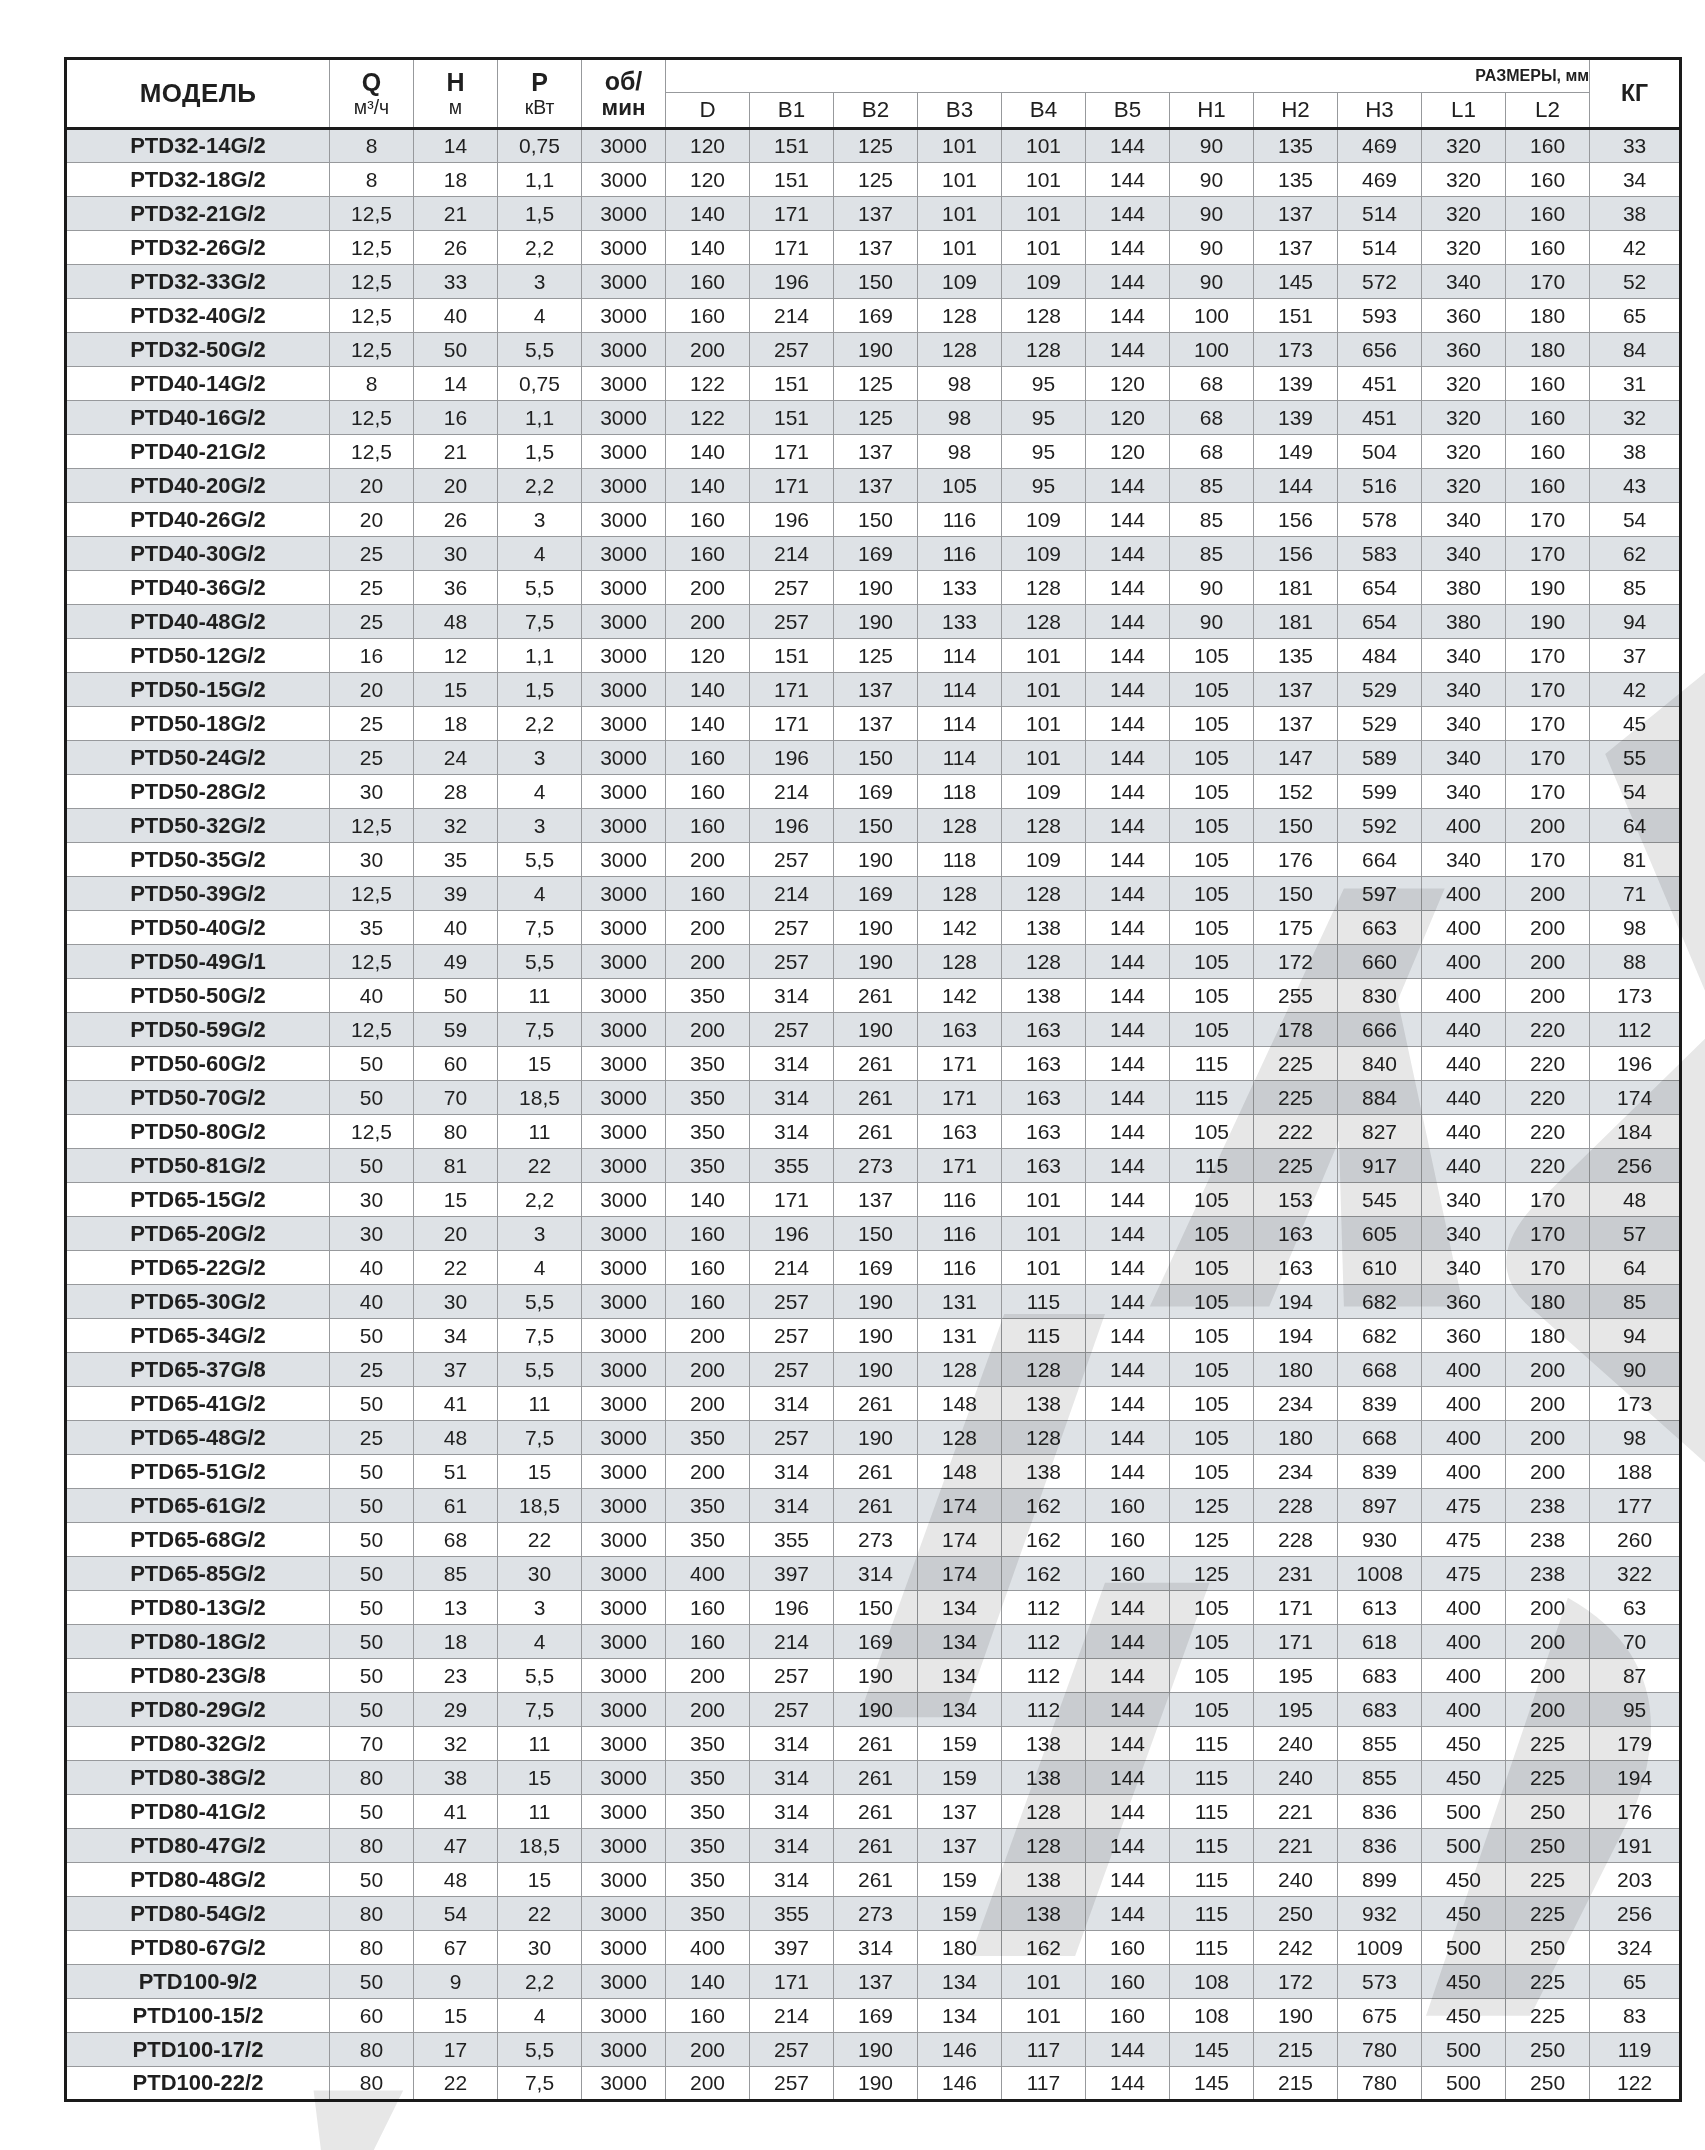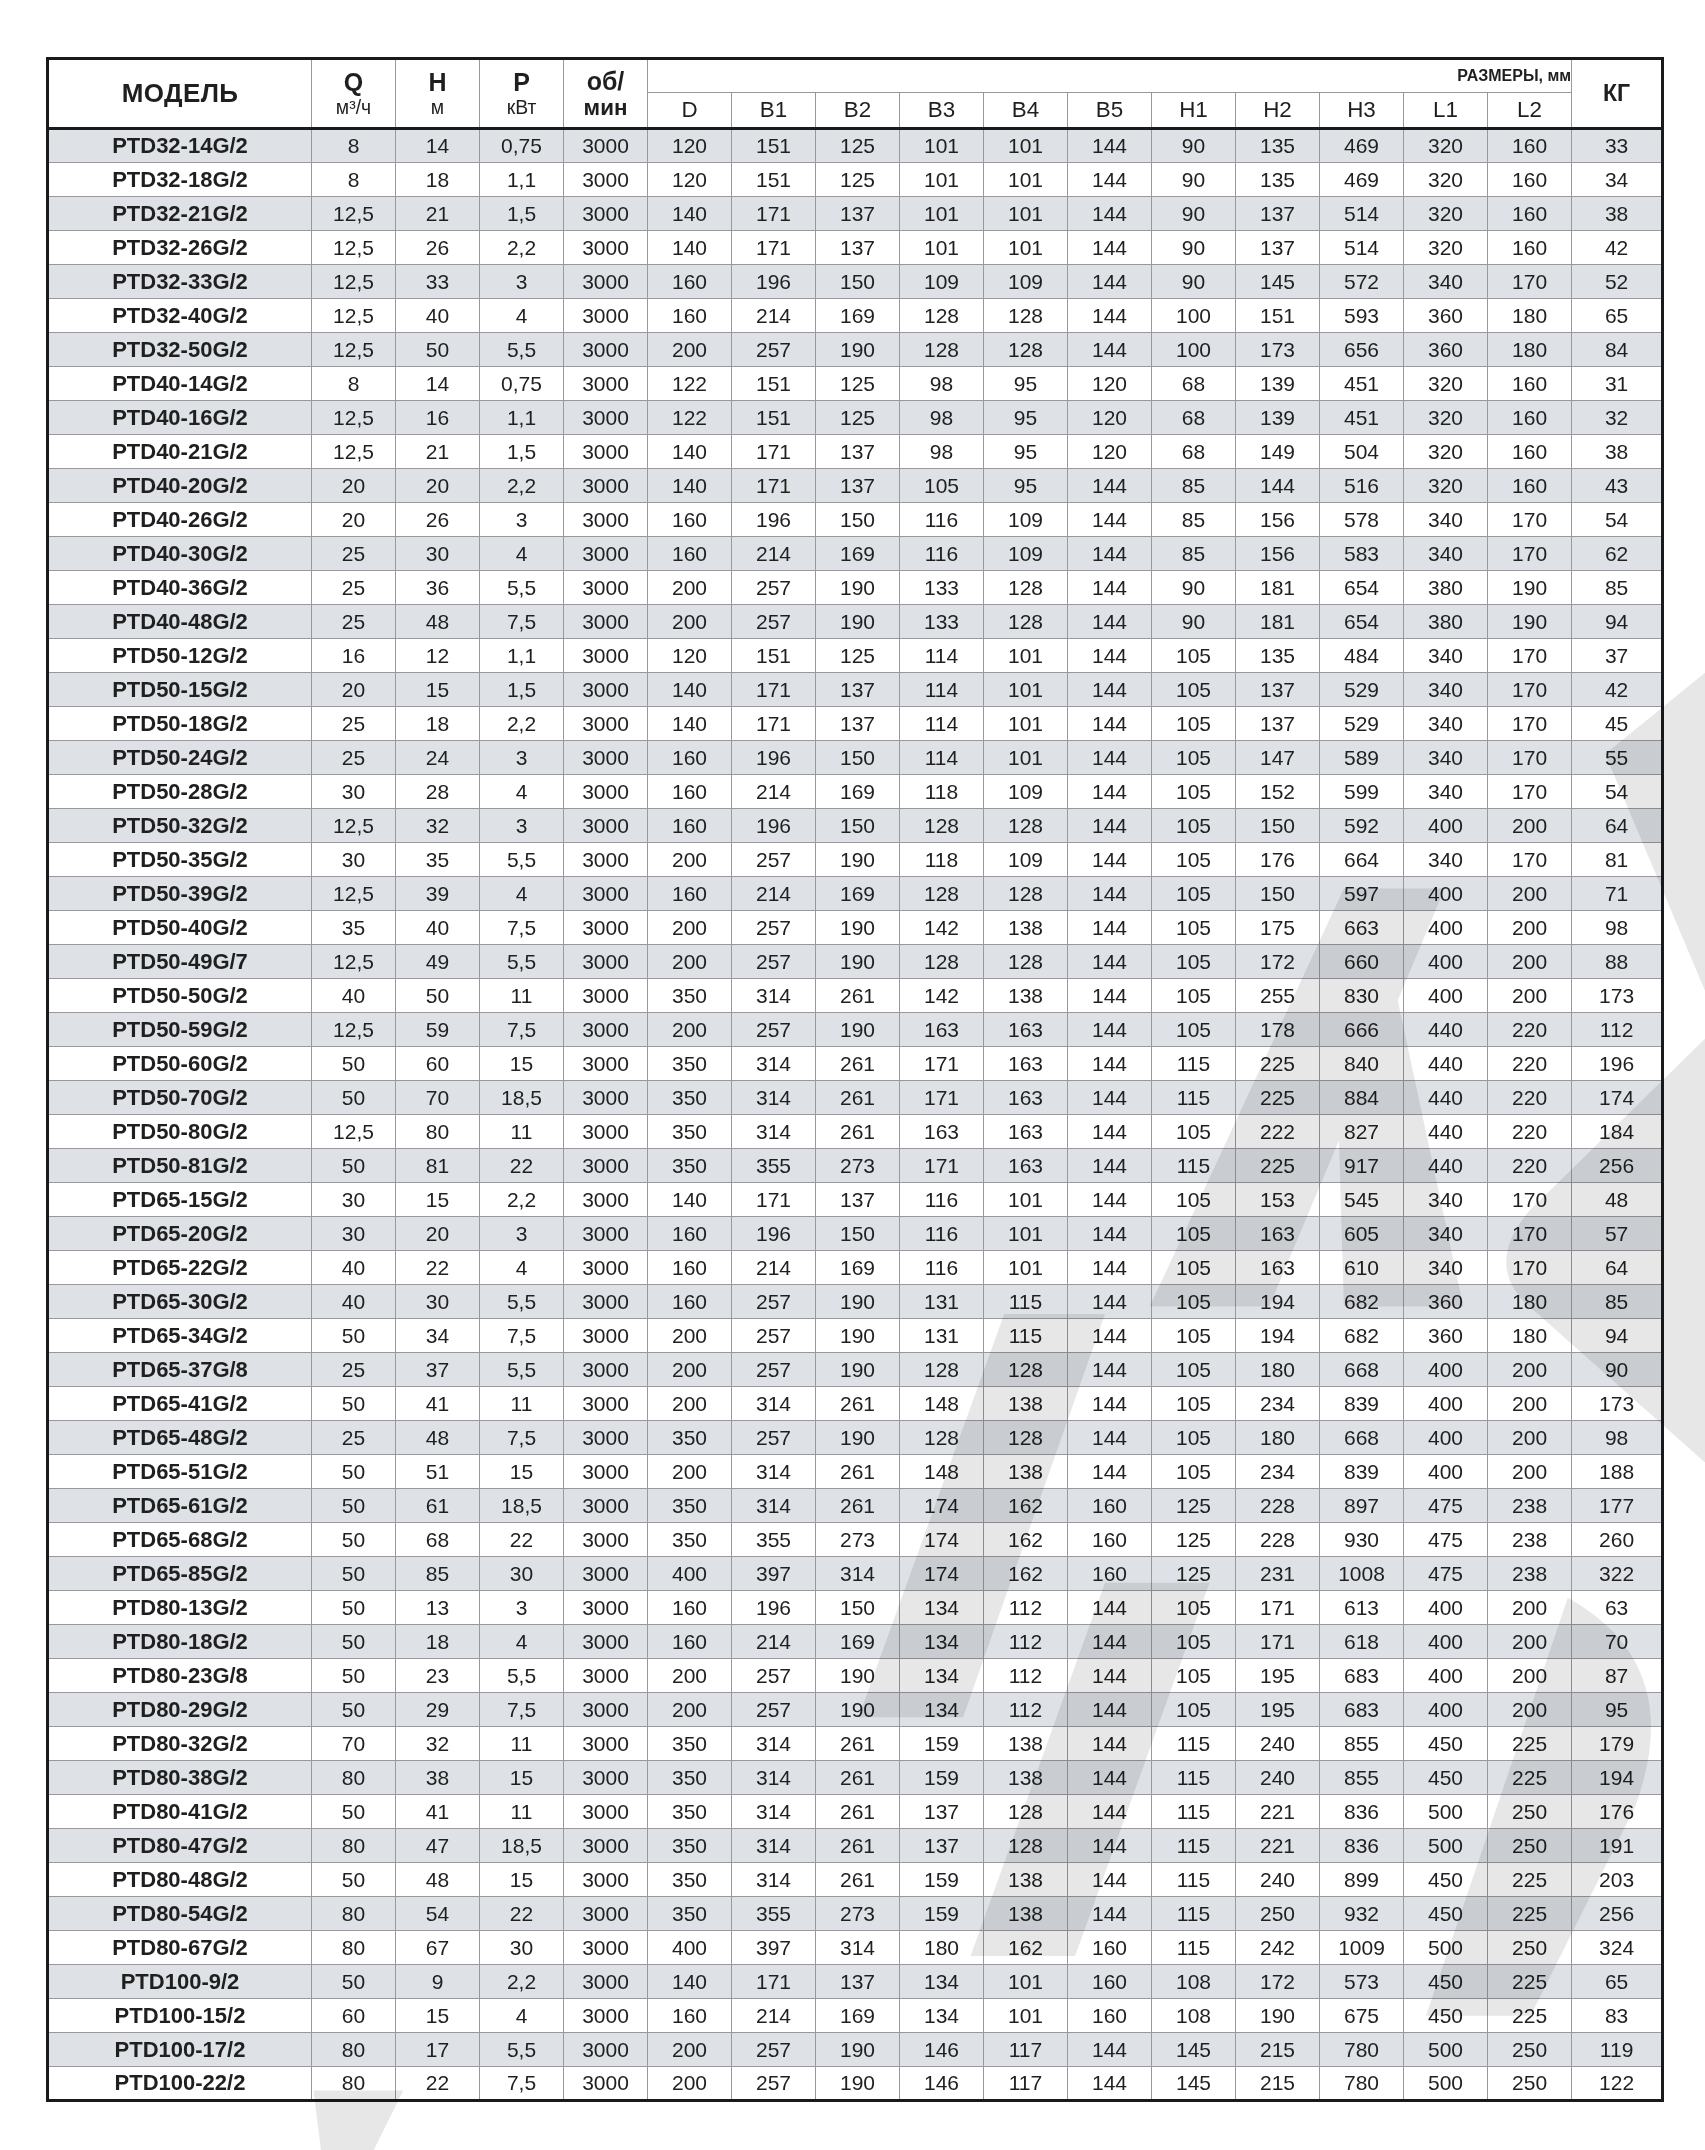--- a/index.html
+++ b/index.html
@@ -7,21 +7,21 @@
     position: relative;
     width: 1706px;
     height: 2151px;
     background: #ffffff;
     overflow: hidden;
     font-family: "Liberation Sans", "DejaVu Sans", sans-serif;
     color: #1f1f1f;
   }
   table.spec {
     position: absolute;
-    left: 46px;
+    left: 64px;
     top: 57px;
     width: 1613px;
     border-collapse: collapse;
     table-layout: fixed;
     border: 3.7px solid #1a1a1a;
     background: #e5e5e5;
   }
   col.c-model { width: 264px; }
   col.c-num   { width: 84px; }
   col.c-kg    { width: 91px; }
@@ -570,21 +570,21 @@
           <td>138</td>
           <td>144</td>
           <td>105</td>
           <td>175</td>
           <td>663</td>
           <td>400</td>
           <td>200</td>
           <td>98</td>
         </tr>
         <tr>
-          <td class="model">PTD50-49G/7</td>
+          <td class="model">PTD50-49G/1</td>
           <td>12,5</td>
           <td>49</td>
           <td>5,5</td>
           <td>3000</td>
           <td>200</td>
           <td>257</td>
           <td>190</td>
           <td>128</td>
           <td>128</td>
           <td>144</td>

